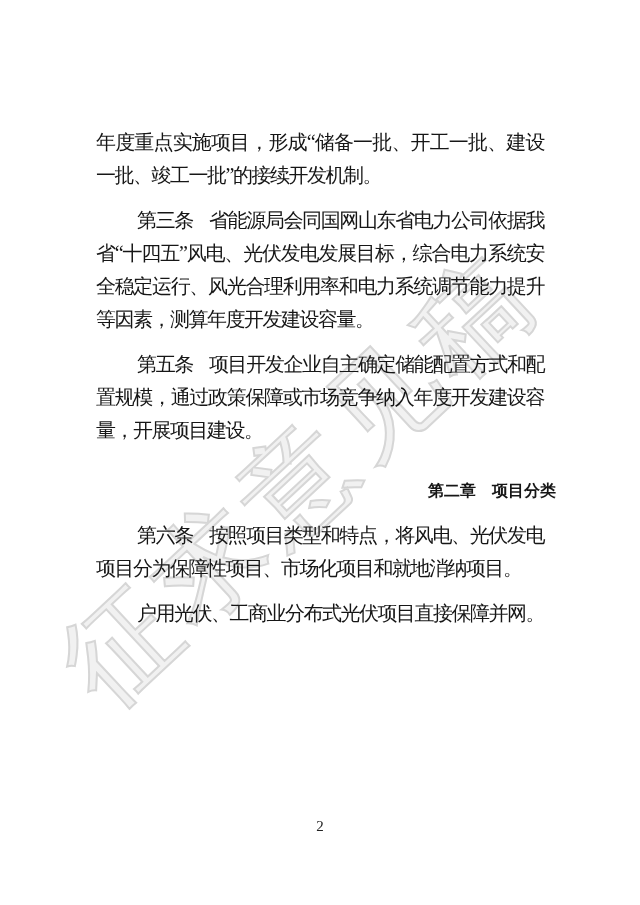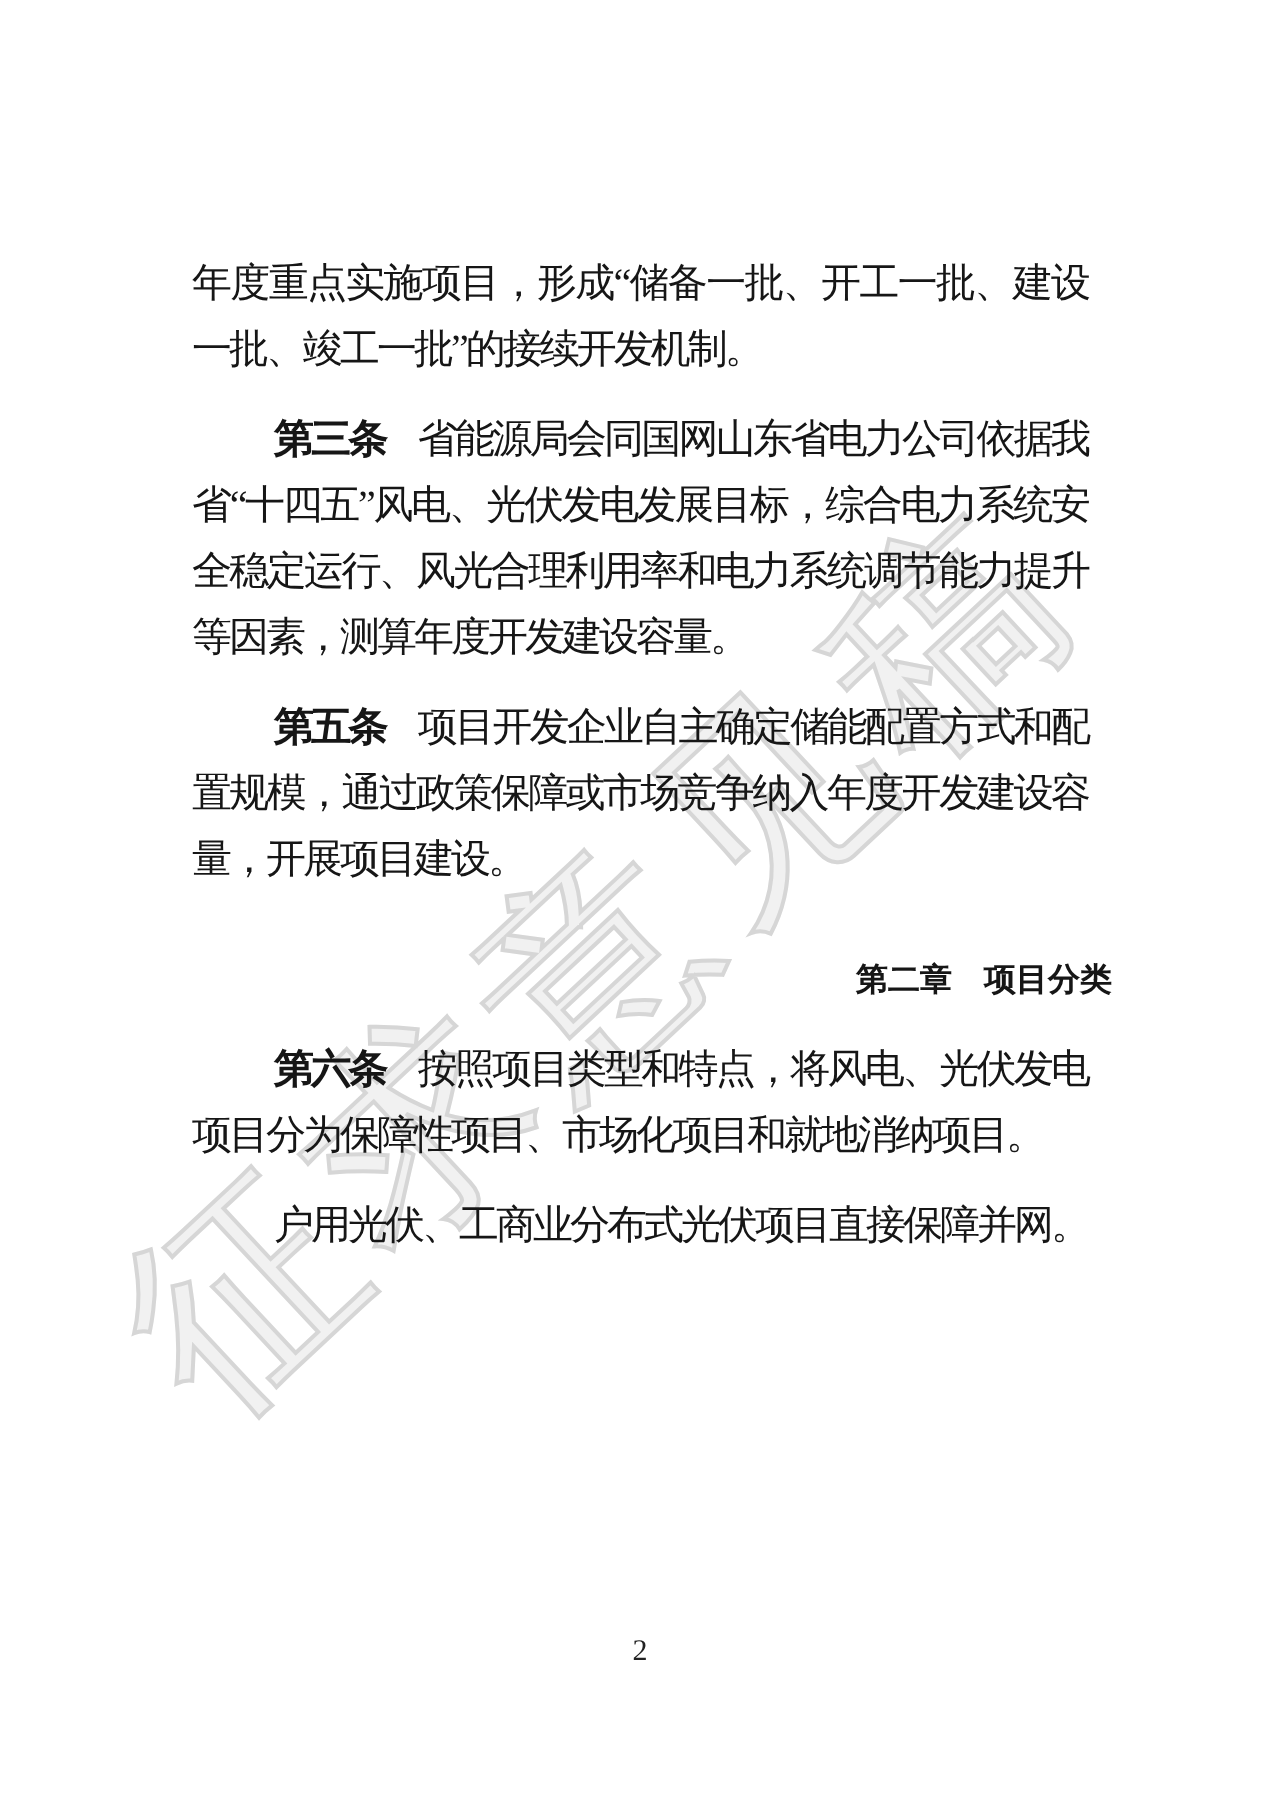--- a/index.html
+++ b/index.html
@@ -43,21 +43,21 @@
     line-height: 33px;
     text-align: justify;
   }
   .para {
     margin: 12px;
   }
   .indent {
     text-indent: 41px;
   }
   .article-label {
-    font-weight: bold;
+    font-weight: normal;
     margin-right: 16px;
   }
   .chapter-heading {
     margin: 27px 0 0 0;
     font-size: 16px;
     font-weight: bold;
     text-align: right;
     line-height: 33px;
     letter-spacing: 0;
   }

